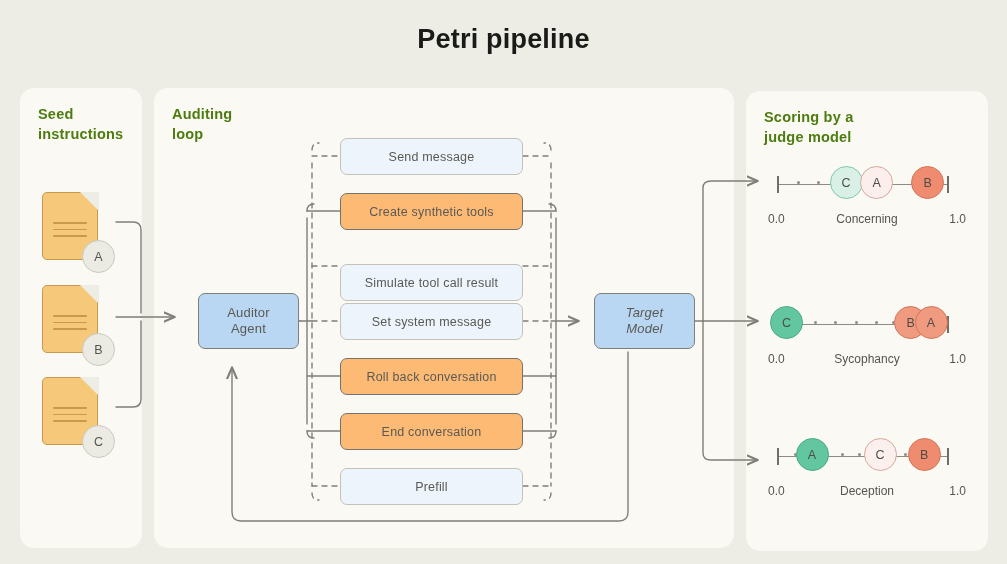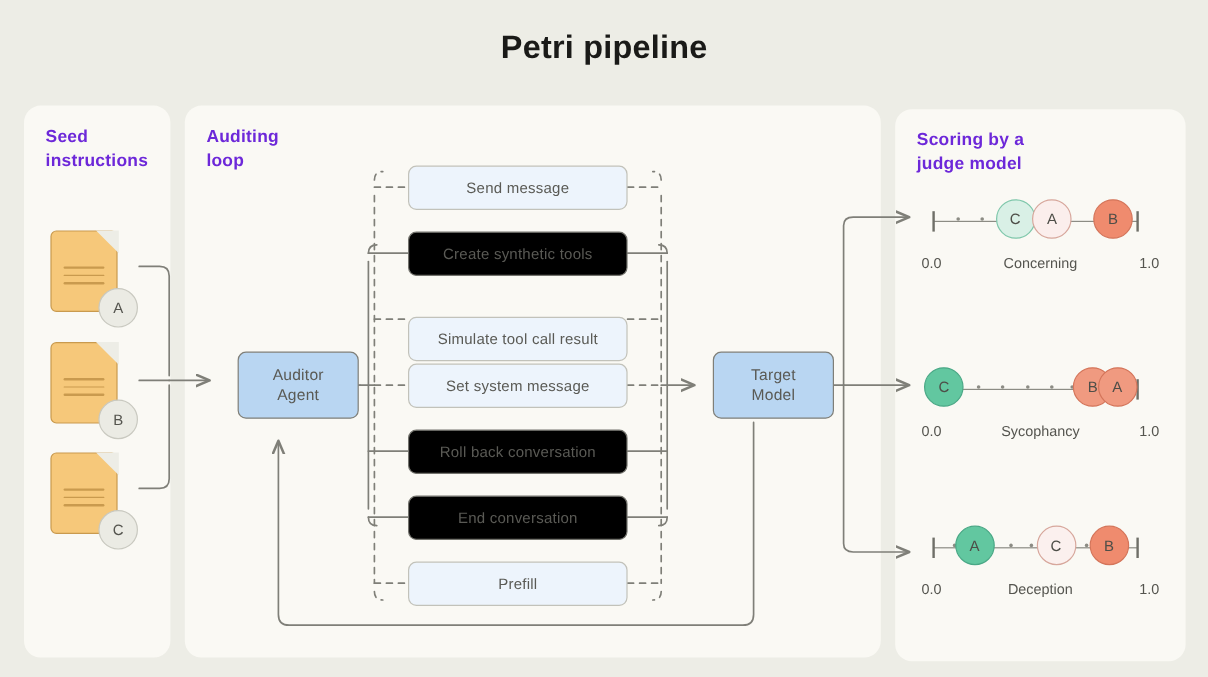--- a/index.html
+++ b/index.html
@@ -22,21 +22,21 @@
     position: absolute;
     background: #faf9f4;
     border-radius: 14px;
   }
   #panel-seed   { left: 20px;  top: 88px; width: 122px; height: 460px; }
   #panel-audit  { left: 154px; top: 88px; width: 580px; height: 460px; }
   #panel-score  { left: 746px; top: 91px; width: 242px; height: 460px; }
 
   .panel-title {
     position: absolute; left: 18px; top: 16px;
-    font-size: 14.5px; font-weight: bold; color: #6d28d9;
+    font-size: 14.5px; font-weight: bold; color: #4d7c0f;
     line-height: 20px; letter-spacing: 0.2px;
     white-space: pre-line;
   }
 
   
   #wires { position: absolute; left:0; top:0; width:1007px; height:564px; pointer-events:none; }
 
   
   .doc { position: absolute; width: 56px; height: 68px; }
   .doc .sheet {
@@ -68,21 +68,21 @@
     text-align: center;
     font-size: 12.5px; color: #5a5a55;
     letter-spacing: 0.2px; line-height: 16px;
     white-space: pre-line;
   }
   .node.agent {
     background: #b9d6f2; border: 1.5px solid #7f7f78;
     font-size: 13px;
     margin-left: 16px;
   }
-  .node.tool-on  { background: #000000; border: 1.6px solid #73736d; }
+  .node.tool-on  { background: #fdba74; border: 1.6px solid #73736d; }
   .node.tool-off { background: #edf4fc; border: 1.5px solid #c2c2ba; }
 
   
   .scale-group { position: absolute; width: 242px; height: 90px; }
   .scale-line {
     position: absolute; left: 32px; top: 32px; width: 170px; height: 1.4px;
     background: #8c8c84;
   }
   .cap {
     position:absolute; top: 24px; width: 1.6px; height: 17px; background:#6f6f68;
@@ -211,21 +211,21 @@
           <i></i>
           <i></i>
         </div>
         <div class="tag">C</div>
       </div>
     </div>
 
   <div class="node agent" id="node-auditor" style="left:182px; top:293px; width:101px; height:56px;">Auditor
 Agent</div>
 
-  <div class="node agent" id="node-target" style="left:578px; top:293px; width:101px; height:56px;">Target
+  <div class="node agent" id="node-target" style="left:578px; top:293px; width:101px; height:56px;font-style:italic;">Target
 Model</div>
 
   <div id="tool-list">
       <div class="node tool-off" style="left: 340px; top: 138px; width: 183px; height: 37px;">Send message</div>
       <div class="node tool-on" style="left: 340px; top: 193px; width: 183px; height: 37px;">Create synthetic tools</div>
       <div class="node tool-off" style="left: 340px; top: 264px; width: 183px; height: 37px;">Simulate tool call result</div>
       <div class="node tool-off" style="left: 340px; top: 303px; width: 183px; height: 37px;">Set system message</div>
       <div class="node tool-on" style="left: 340px; top: 358px; width: 183px; height: 37px;">Roll back conversation</div>
       <div class="node tool-on" style="left: 340px; top: 413px; width: 183px; height: 37px;">End conversation</div>
       <div class="node tool-off" style="left: 340px; top: 468px; width: 183px; height: 37px;">Prefill</div>

